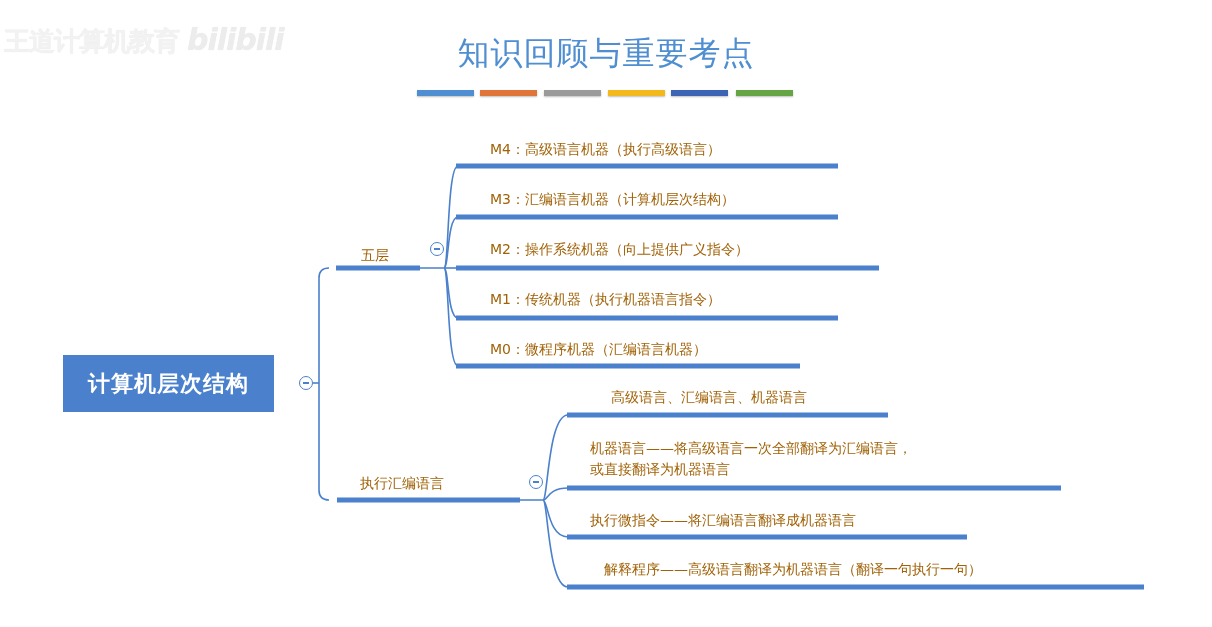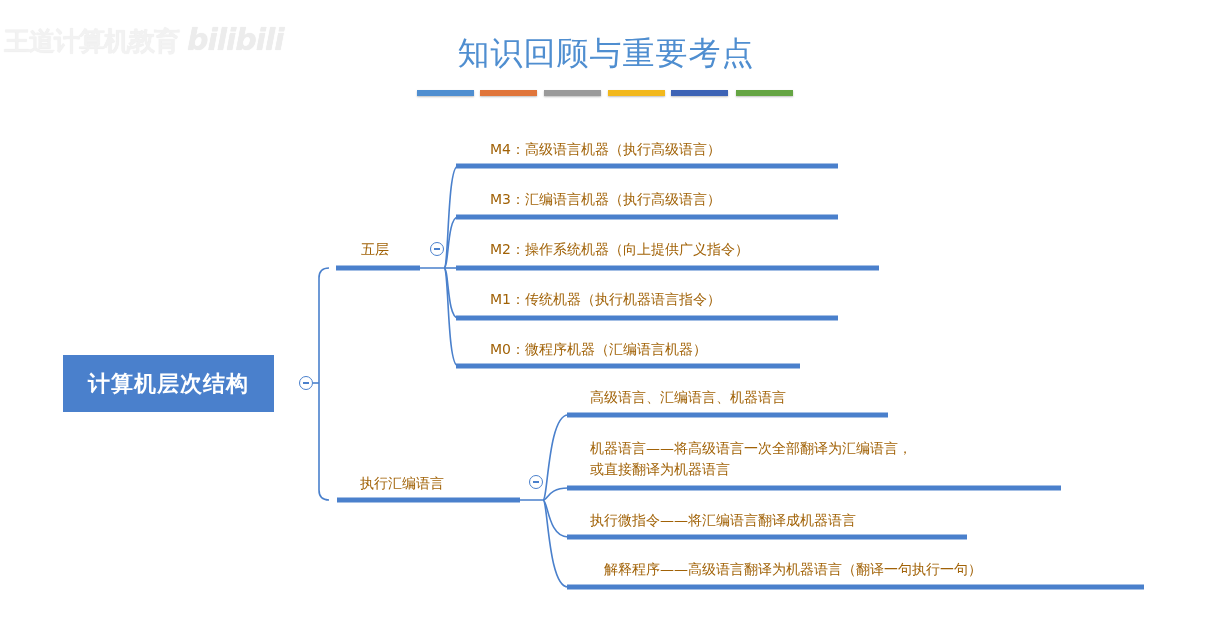--- a/index.html
+++ b/index.html
@@ -67,33 +67,33 @@
     <line x1="567" y1="537" x2="967" y2="537"></line>
     <line x1="567" y1="587" x2="1144" y2="587"></line>
   </g>
 </svg>
 
 <div class="root">计算机层次结构</div>
 <div class="collapse" style="left:299px;top:376px">
     <span></span>
   </div>
 
-<div class="label" style="left:361px;top:238px">五层</div>
+<div class="label" style="left:361px;top:244px">五层</div>
 <div class="collapse" style="left:430px;top:242px">
     <span></span>
   </div>
 
 <div class="label" style="left:490px;top:138px">M4：高级语言机器（执行高级语言）</div>
-<div class="label" style="left:490px;top:188px">M3：汇编语言机器（执行高级语言）</div>
+<div class="label" style="left:490px;top:188px">M3：汇编语言机器（计算机层次结构）</div>
 <div class="label" style="left:490px;top:238px">M2：操作系统机器（向上提供广义指令）</div>
 <div class="label" style="left:490px;top:288px">M1：传统机器（执行机器语言指令）</div>
 <div class="label" style="left:490px;top:338px">M0：微程序机器（汇编语言机器）</div>
 
 <div class="label" style="left:360px;top:472px">执行汇编语言</div>
 <div class="collapse" style="left:529px;top:475px">
     <span></span>
   </div>
 
-<div class="label" style="left:590px;top:386px">高级语言、汇编语言、机器语言</div>
+<div class="label" style="left:611px;top:386px">高级语言、汇编语言、机器语言</div>
 <div class="label" style="left:590px;top:437px">机器语言——将高级语言一次全部翻译为汇编语言，</div>
 <div class="label" style="left:590px;top:458px">或直接翻译为机器语言</div>
 <div class="label" style="left:590px;top:509px">执行微指令——将汇编语言翻译成机器语言</div>
 <div class="label" style="left:604px;top:558px">解释程序——高级语言翻译为机器语言（翻译一句执行一句）</div>
 
 </body></html>

